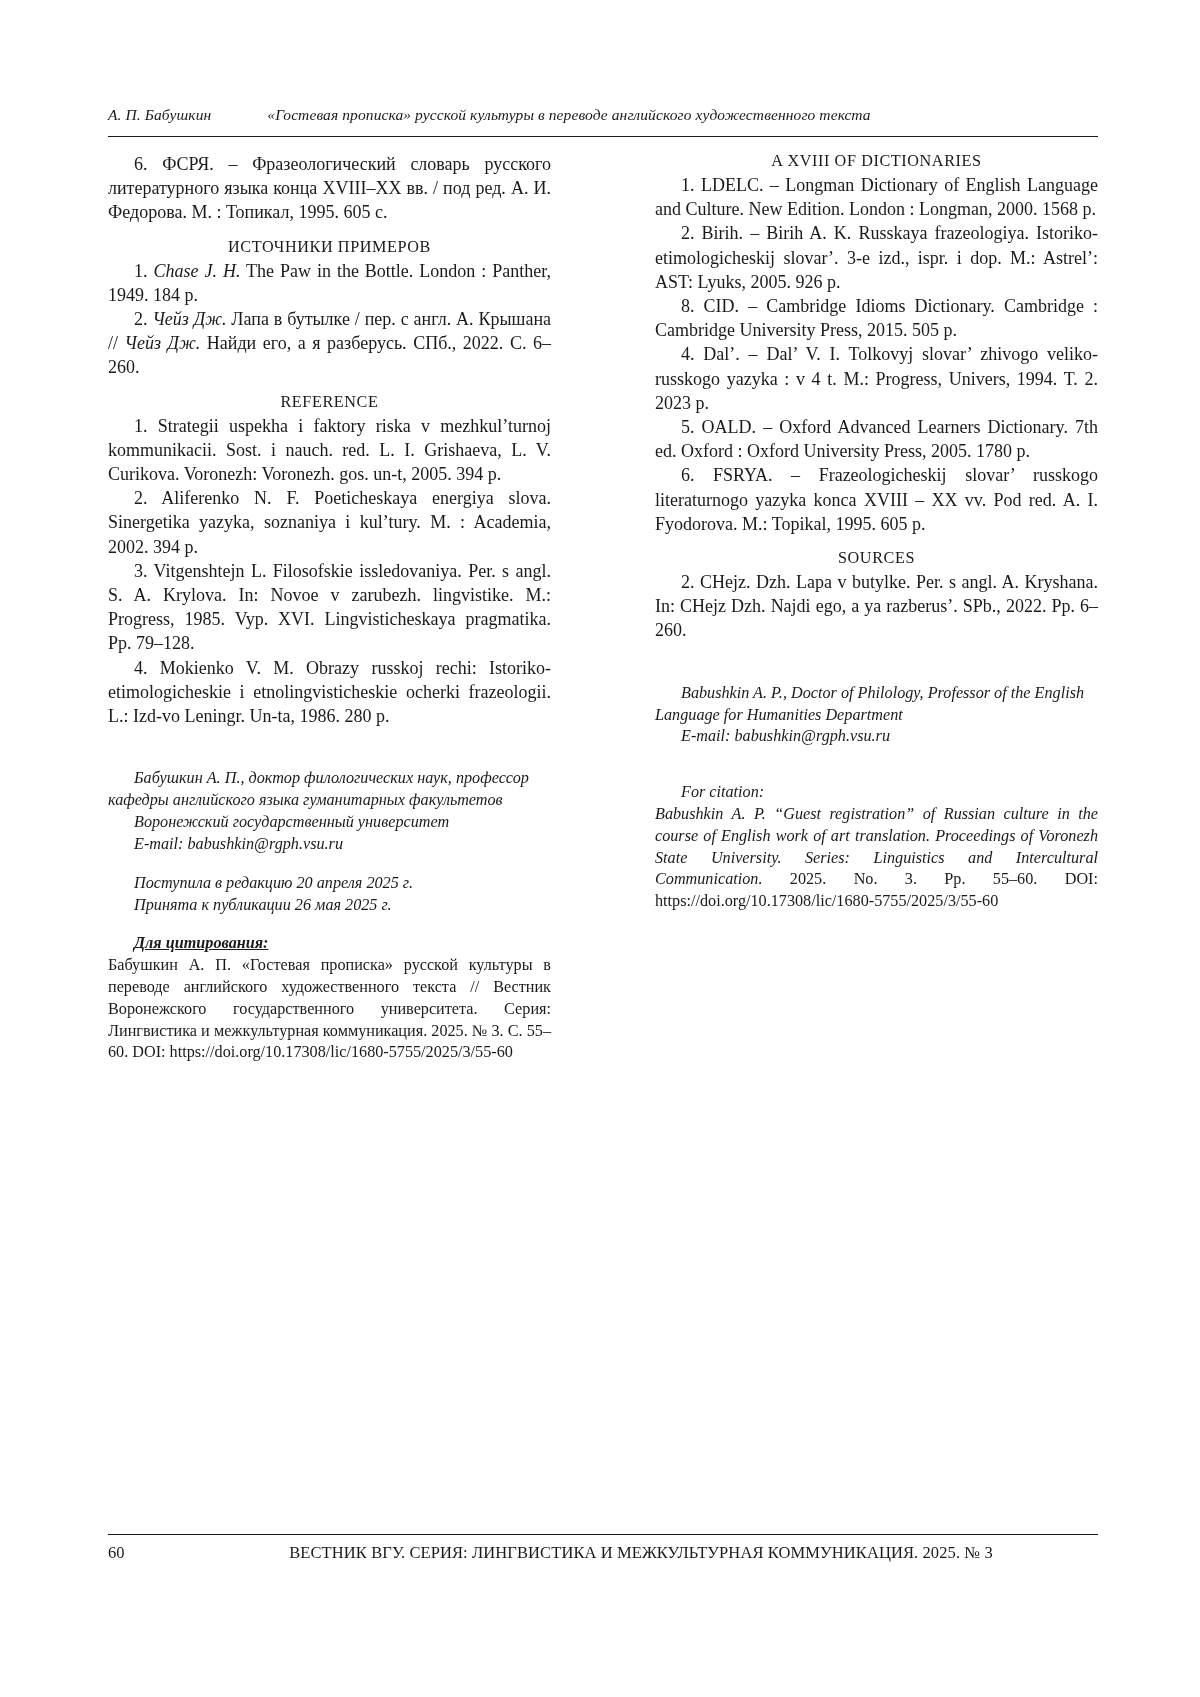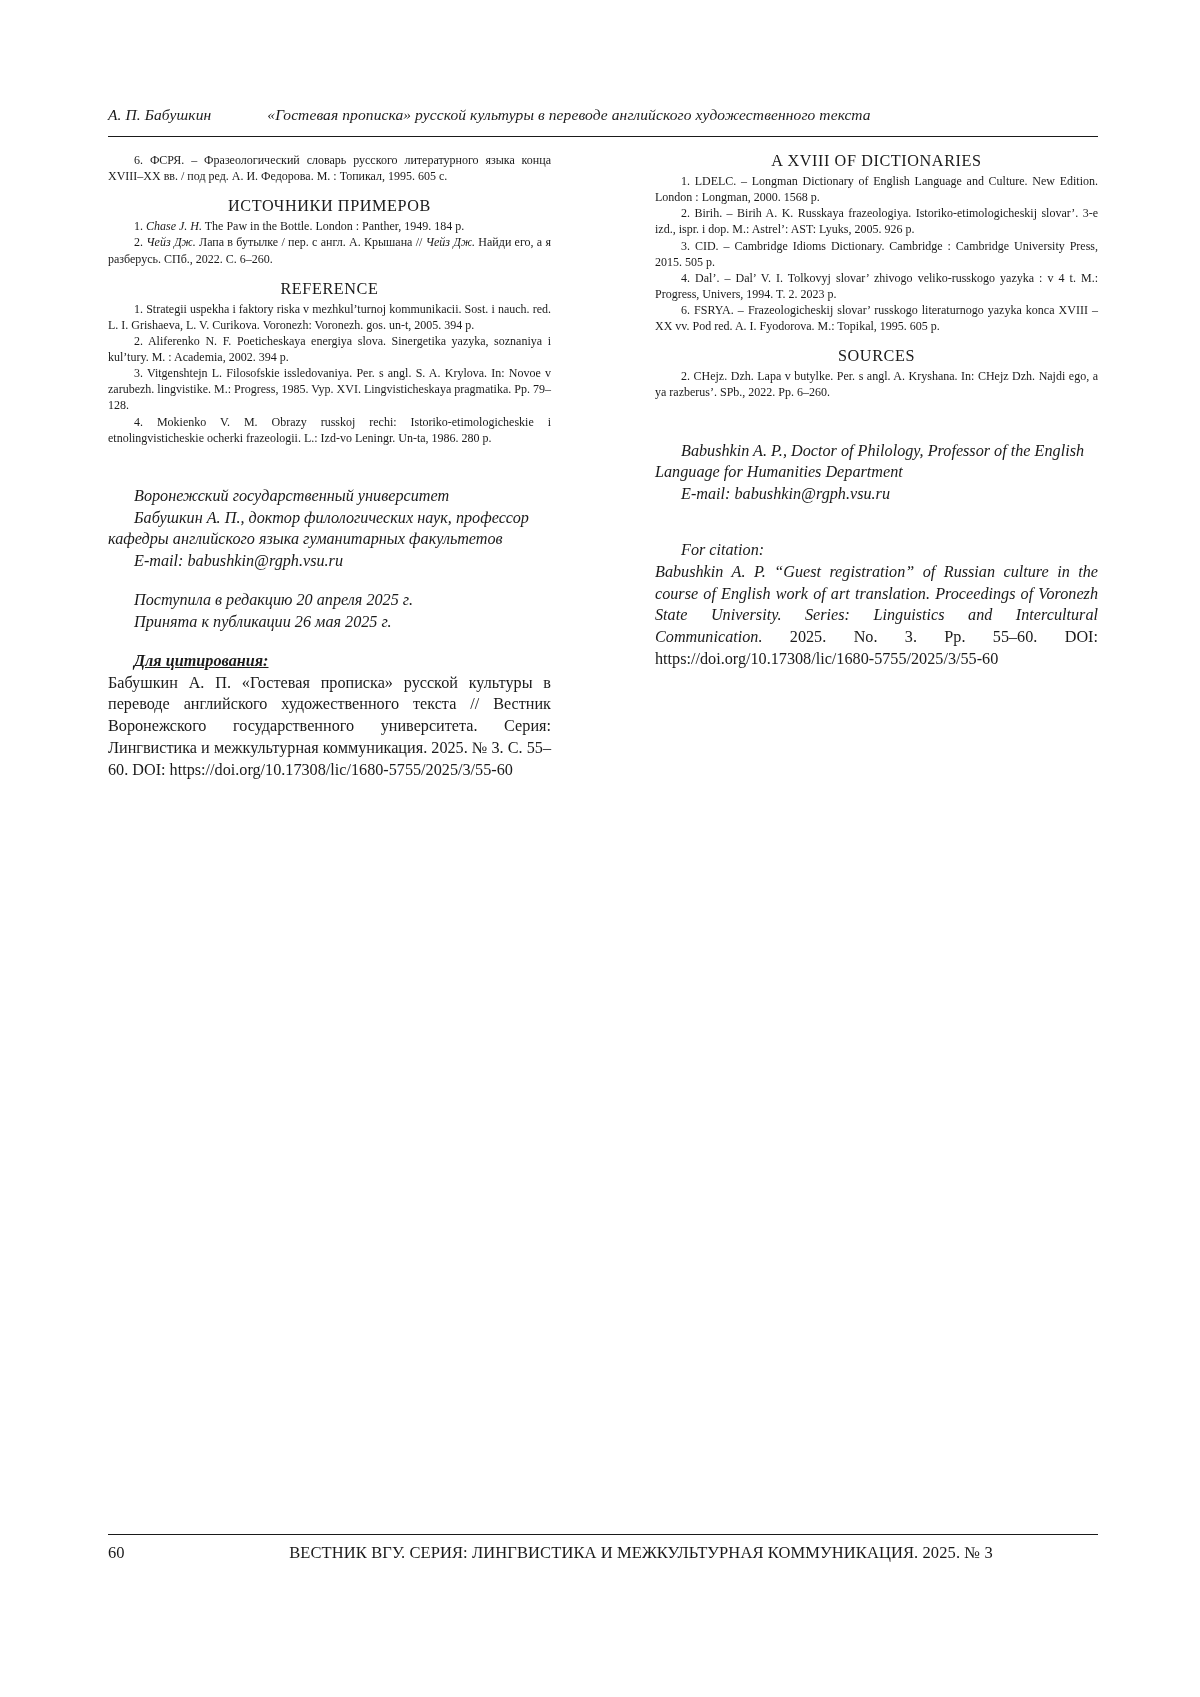--- a/index.html
+++ b/index.html
@@ -56,21 +56,21 @@
   .col {
     position: absolute;
     top: 0;
     width: 443px;
   }
   .col-left { left: 0; }
   .col-right { left: 547px; }
 
   p {
     margin: 0;
-    font-size: 12px;
+    font-size: 18px;
     line-height: 1.345;
     text-align: justify;
     text-justify: inter-word;
     hyphens: none;
   }
   p.indent { text-indent: 26px; }
   p.noindent { text-indent: 0; }
   h2.section {
     margin: 13px 0 2px 0;
     font-size: 16.2px;
@@ -158,22 +158,22 @@
       <h2 class="section">REFERENCE</h2>
 
       <p class="indent">1. Strategii uspekha i faktory riska v mezhkul’turnoj kommunikacii. Sost. i nauch. red. L. I. Grishaeva, L. V. Curikova. Voronezh: Voronezh. gos. un-t, 2005. 394 p.</p>
       <p class="indent">2. Aliferenko N. F. Poeticheskaya energiya slova. Sinergetika yazyka, soznaniya i kul’tury. M. : Academia, 2002. 394 p.</p>
       <p class="indent">3. Vitgenshtejn L. Filosofskie issledovaniya. Per. s angl. S. A. Krylova. In: Novoe v zarubezh. lingvistike. M.: Progress, 1985. Vyp. XVI. Lingvisticheskaya pragmatika. Pp. 79–128.</p>
       <p class="indent">4. Mokienko V. M. Obrazy russkoj rechi: Istoriko-etimologicheskie i etnolingvisticheskie ocherki frazeologii. L.: Izd-vo Leningr. Un-ta, 1986. 280 p.</p>
 
       <div class="block-gap"></div>
 
       <div class="meta">
+        <p class="indent">Бабушкин А. П., доктор филологических наук, профессор кафедры английского языка гуманитарных факультетов</p>
         <p class="indent">Воронежский государственный университет</p>
-        <p class="indent">Бабушкин А. П., доктор филологических наук, профессор кафедры английского языка гуманитарных факультетов</p>
         <p class="indent">E-mail: babushkin@rgph.vsu.ru</p>
       </div>
 
       <div class="small-gap"></div>
 
       <div class="meta">
         <p class="indent">Поступила в редакцию 20 апреля 2025 г.</p>
         <p class="indent">Принята к публикации 26 мая 2025 г.</p>
       </div>
 
@@ -185,22 +185,23 @@
       </div>
 
     </div>
 
     <div class="col col-right">
 
       <h2 class="section" style="margin-top:0">A XVIII OF DICTIONARIES</h2>
 
       <p class="indent">1. LDELC. – Longman Dictionary of English Language and Culture. New Edition. London : Longman, 2000. 1568 p.</p>
       <p class="indent">2. Birih. – Birih A. K. Russkaya frazeologiya. Istoriko-etimologicheskij slovar’. 3-e izd., ispr. i dop. M.: Astrel’: AST: Lyuks, 2005. 926 p.</p>
-      <p class="indent">3. CID. – Cambridge Idioms Dictionary. Cambridge : Cambridge University Press, 2015. 505 p.</p>
+      <p class="indent">8. CID. – Cambridge Idioms Dictionary. Cambridge : Cambridge University Press, 2015. 505 p.</p>
       <p class="indent">4. Dal’. – Dal’ V. I. Tolkovyj slovar’ zhivogo veliko-russkogo yazyka : v 4 t. M.: Progress, Univers, 1994. T. 2. 2023 p.</p>
+      <p class="indent">5. OALD. – Oxford Advanced Learners Dictionary. 7th ed. Oxford : Oxford University Press, 2005. 1780 p.</p>
       <p class="indent">6. FSRYA. – Frazeologicheskij slovar’ russkogo literaturnogo yazyka konca XVIII – XX vv. Pod red. A. I. Fyodorova. M.: Topikal, 1995. 605 p.</p>
 
       <h2 class="section">SOURCES</h2>
 
       <p class="indent">2. CHejz. Dzh. Lapa v butylke. Per. s angl. A. Kryshana. In: CHejz Dzh. Najdi ego, a ya razberus’. SPb., 2022. Pp. 6–260.</p>
 
       <div class="block-gap"></div>
 
       <div class="meta">
         <p class="indent">Babushkin A. P., Doctor of Philology, Professor of the English Language for Humanities Department</p>

